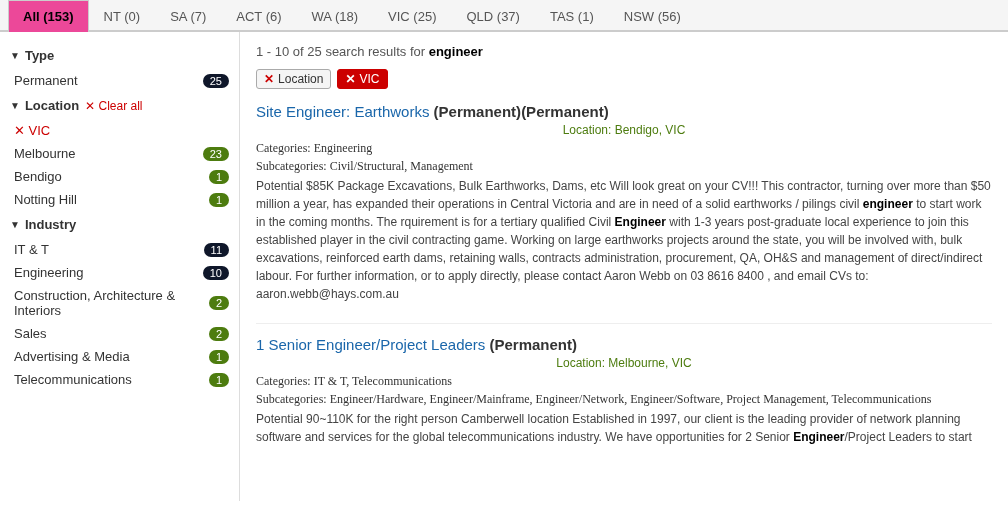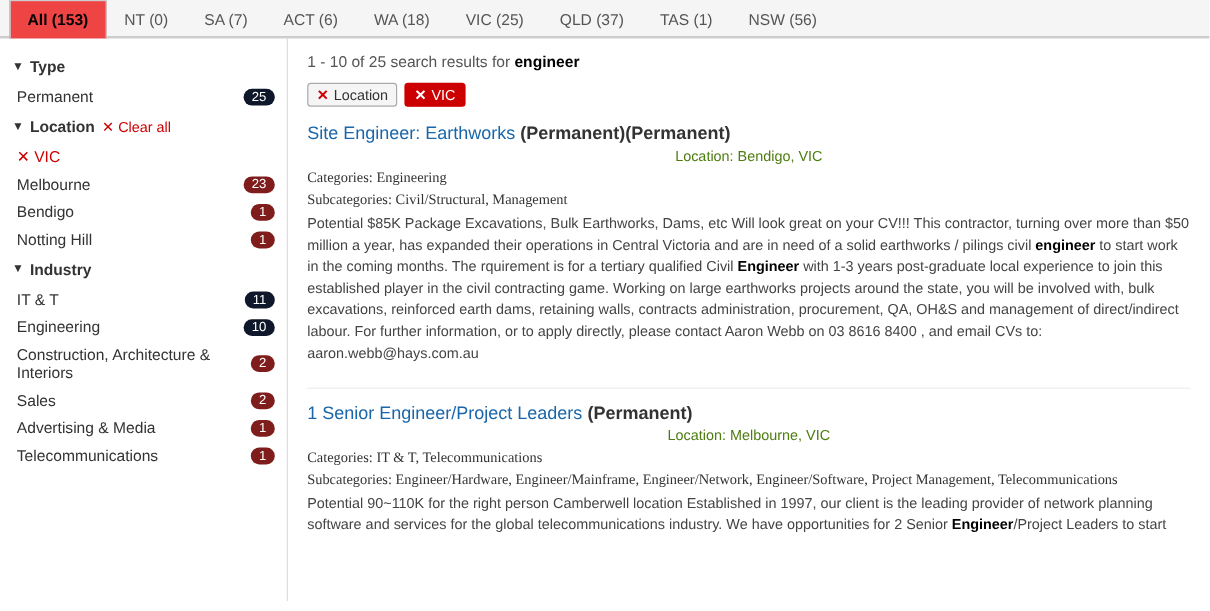--- a/index.html
+++ b/index.html
@@ -15,21 +15,21 @@
     .tab {
       padding: 8px 14px;
       cursor: pointer;
       font-size: 13px;
       color: #555;
       border: 1px solid transparent;
       border-bottom: none;
       margin-bottom: -2px;
     }
     .tab.active {
-      background: #ef4444;
+      background: #ec4899;
       border-color: #ccc;
       border-bottom-color: #fff;
       color: #000;
       font-weight: bold;
     }
 
     
     .main-layout {
       display: flex;
       height: calc(509px - 40px);
@@ -55,21 +55,21 @@
     .sidebar-item {
       display: flex;
       align-items: center;
       justify-content: space-between;
       padding: 4px 10px 4px 14px;
       cursor: pointer;
       font-size: 13px;
     }
     .sidebar-item .item-label { flex: 1; }
     .badge {
-      background: #7f1d1d;
+      background: #4d7c0f;
       color: #fff;
       border-radius: 10px;
       padding: 1px 7px;
       font-size: 11px;
       min-width: 20px;
       text-align: center;
     }
     .badge.dark { background: #0f172a; }
     .active-filter {
       color: #c00;

